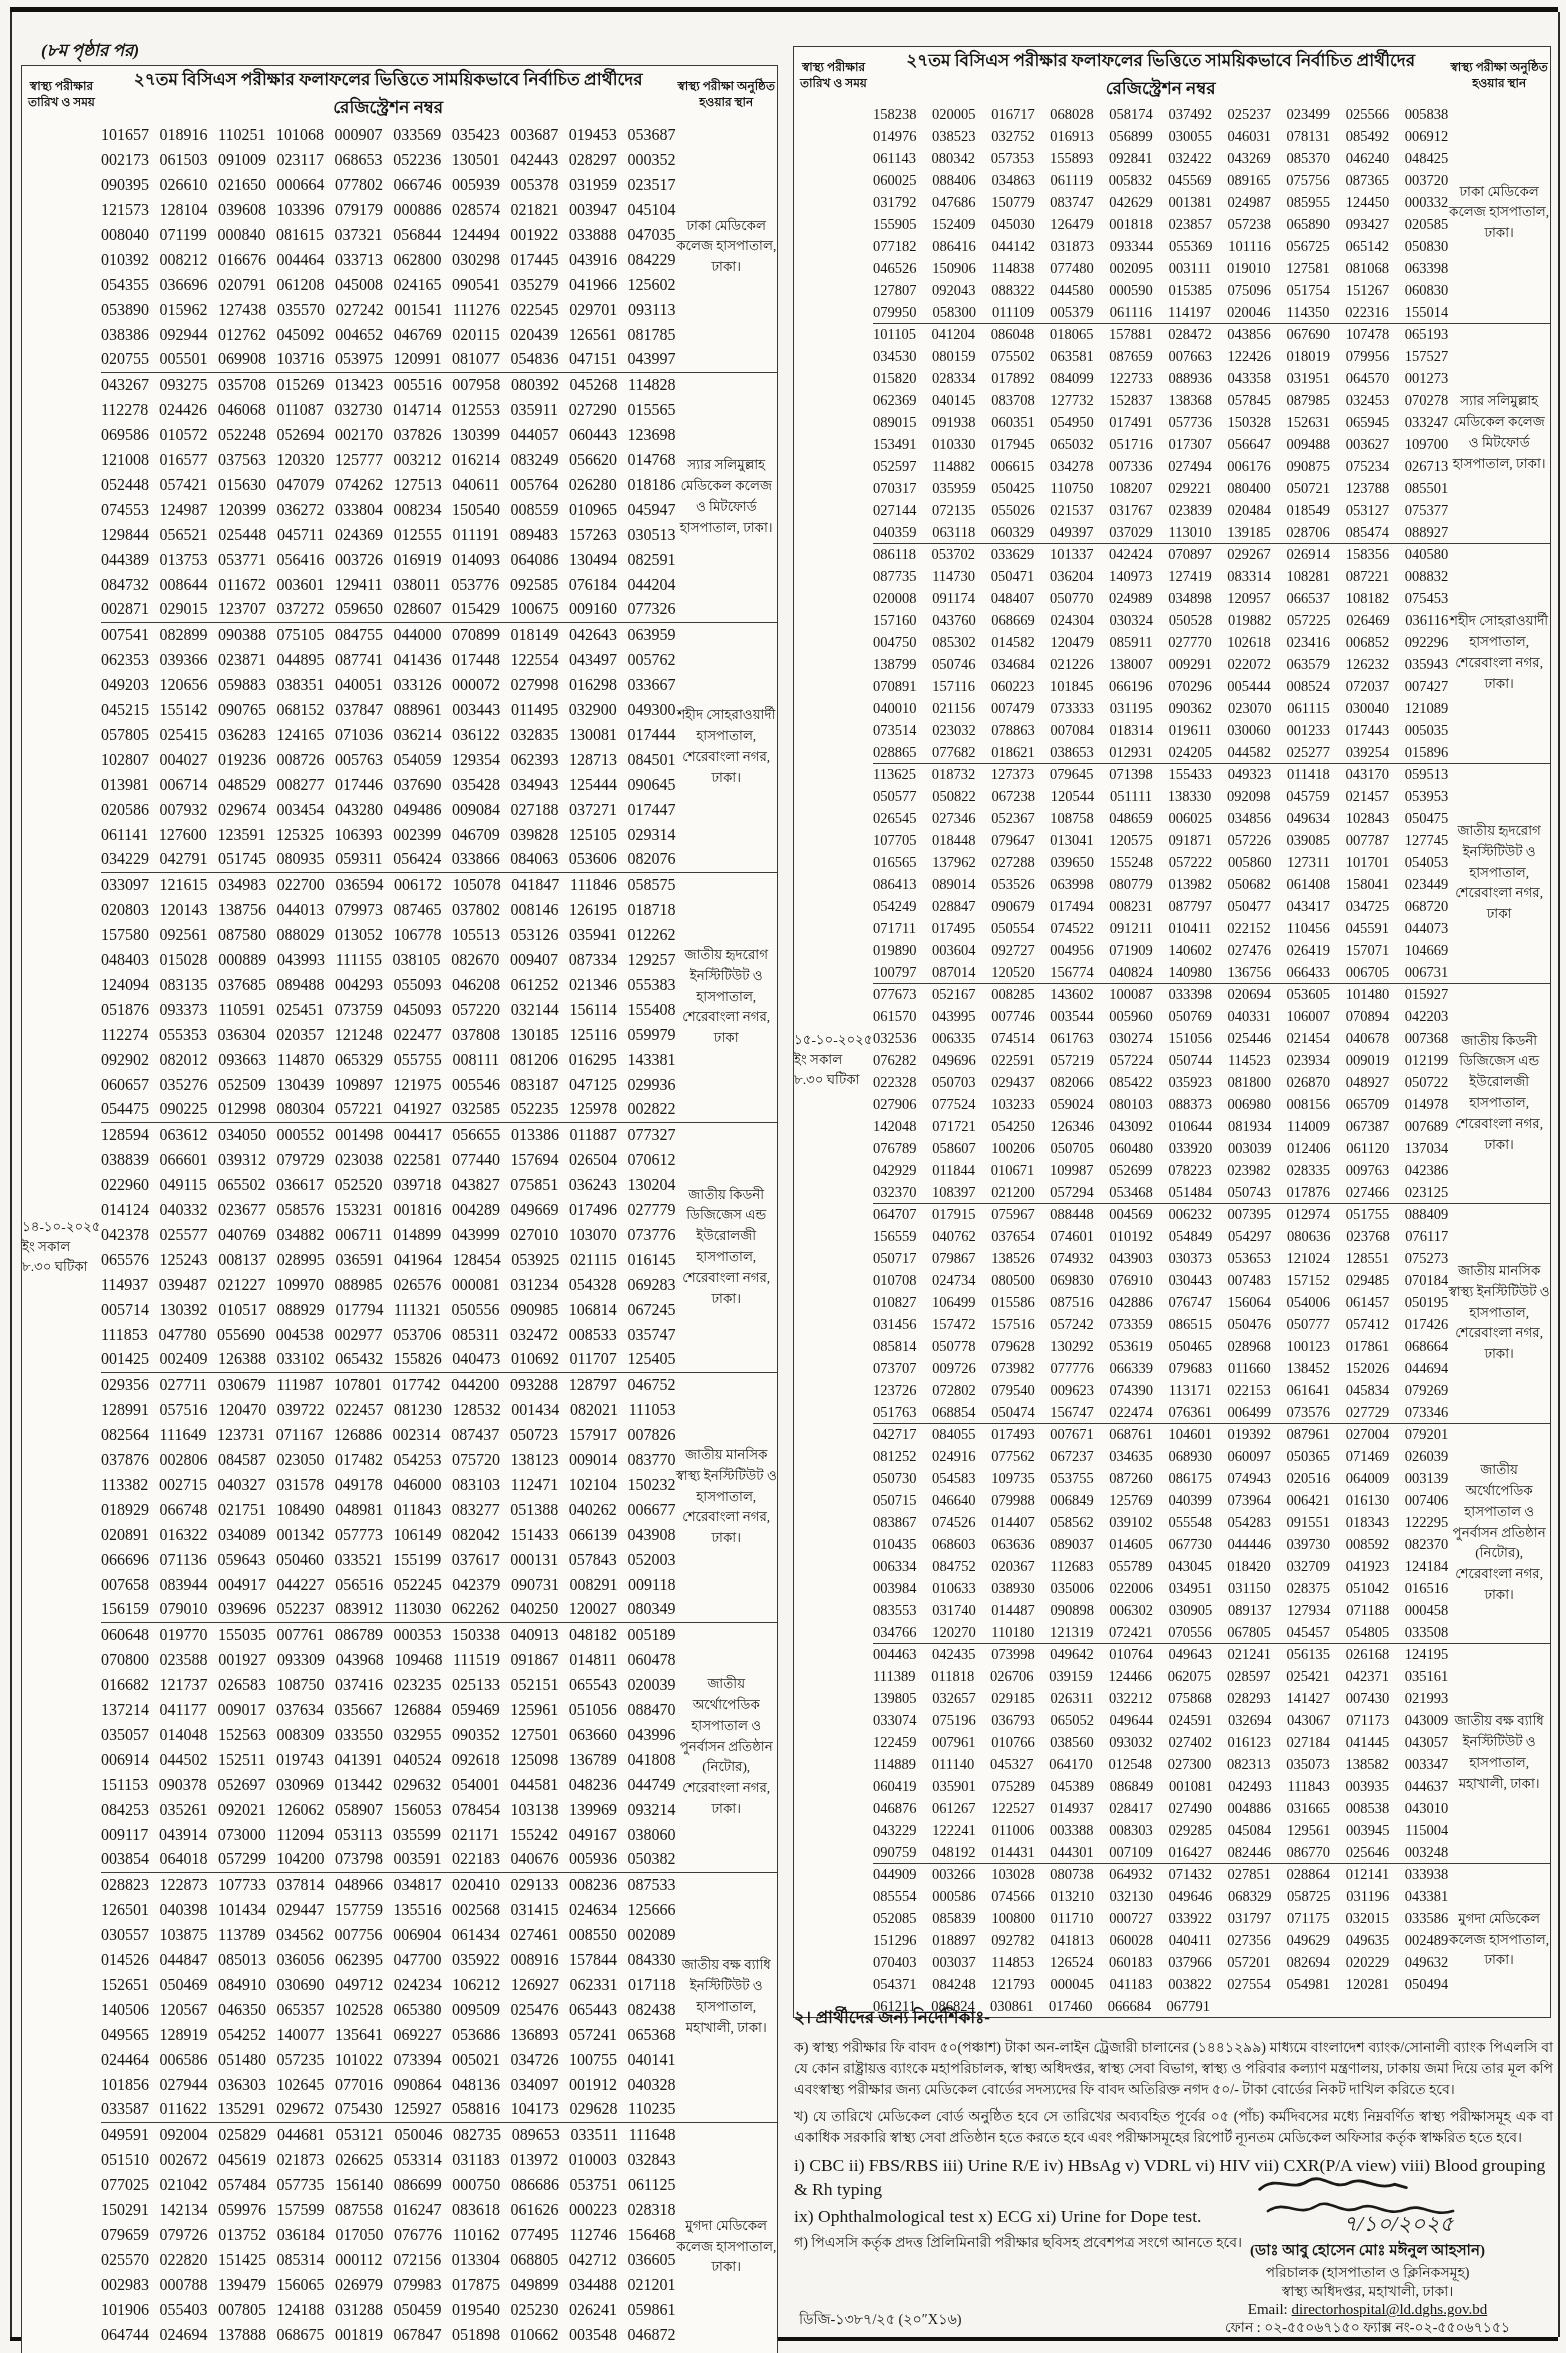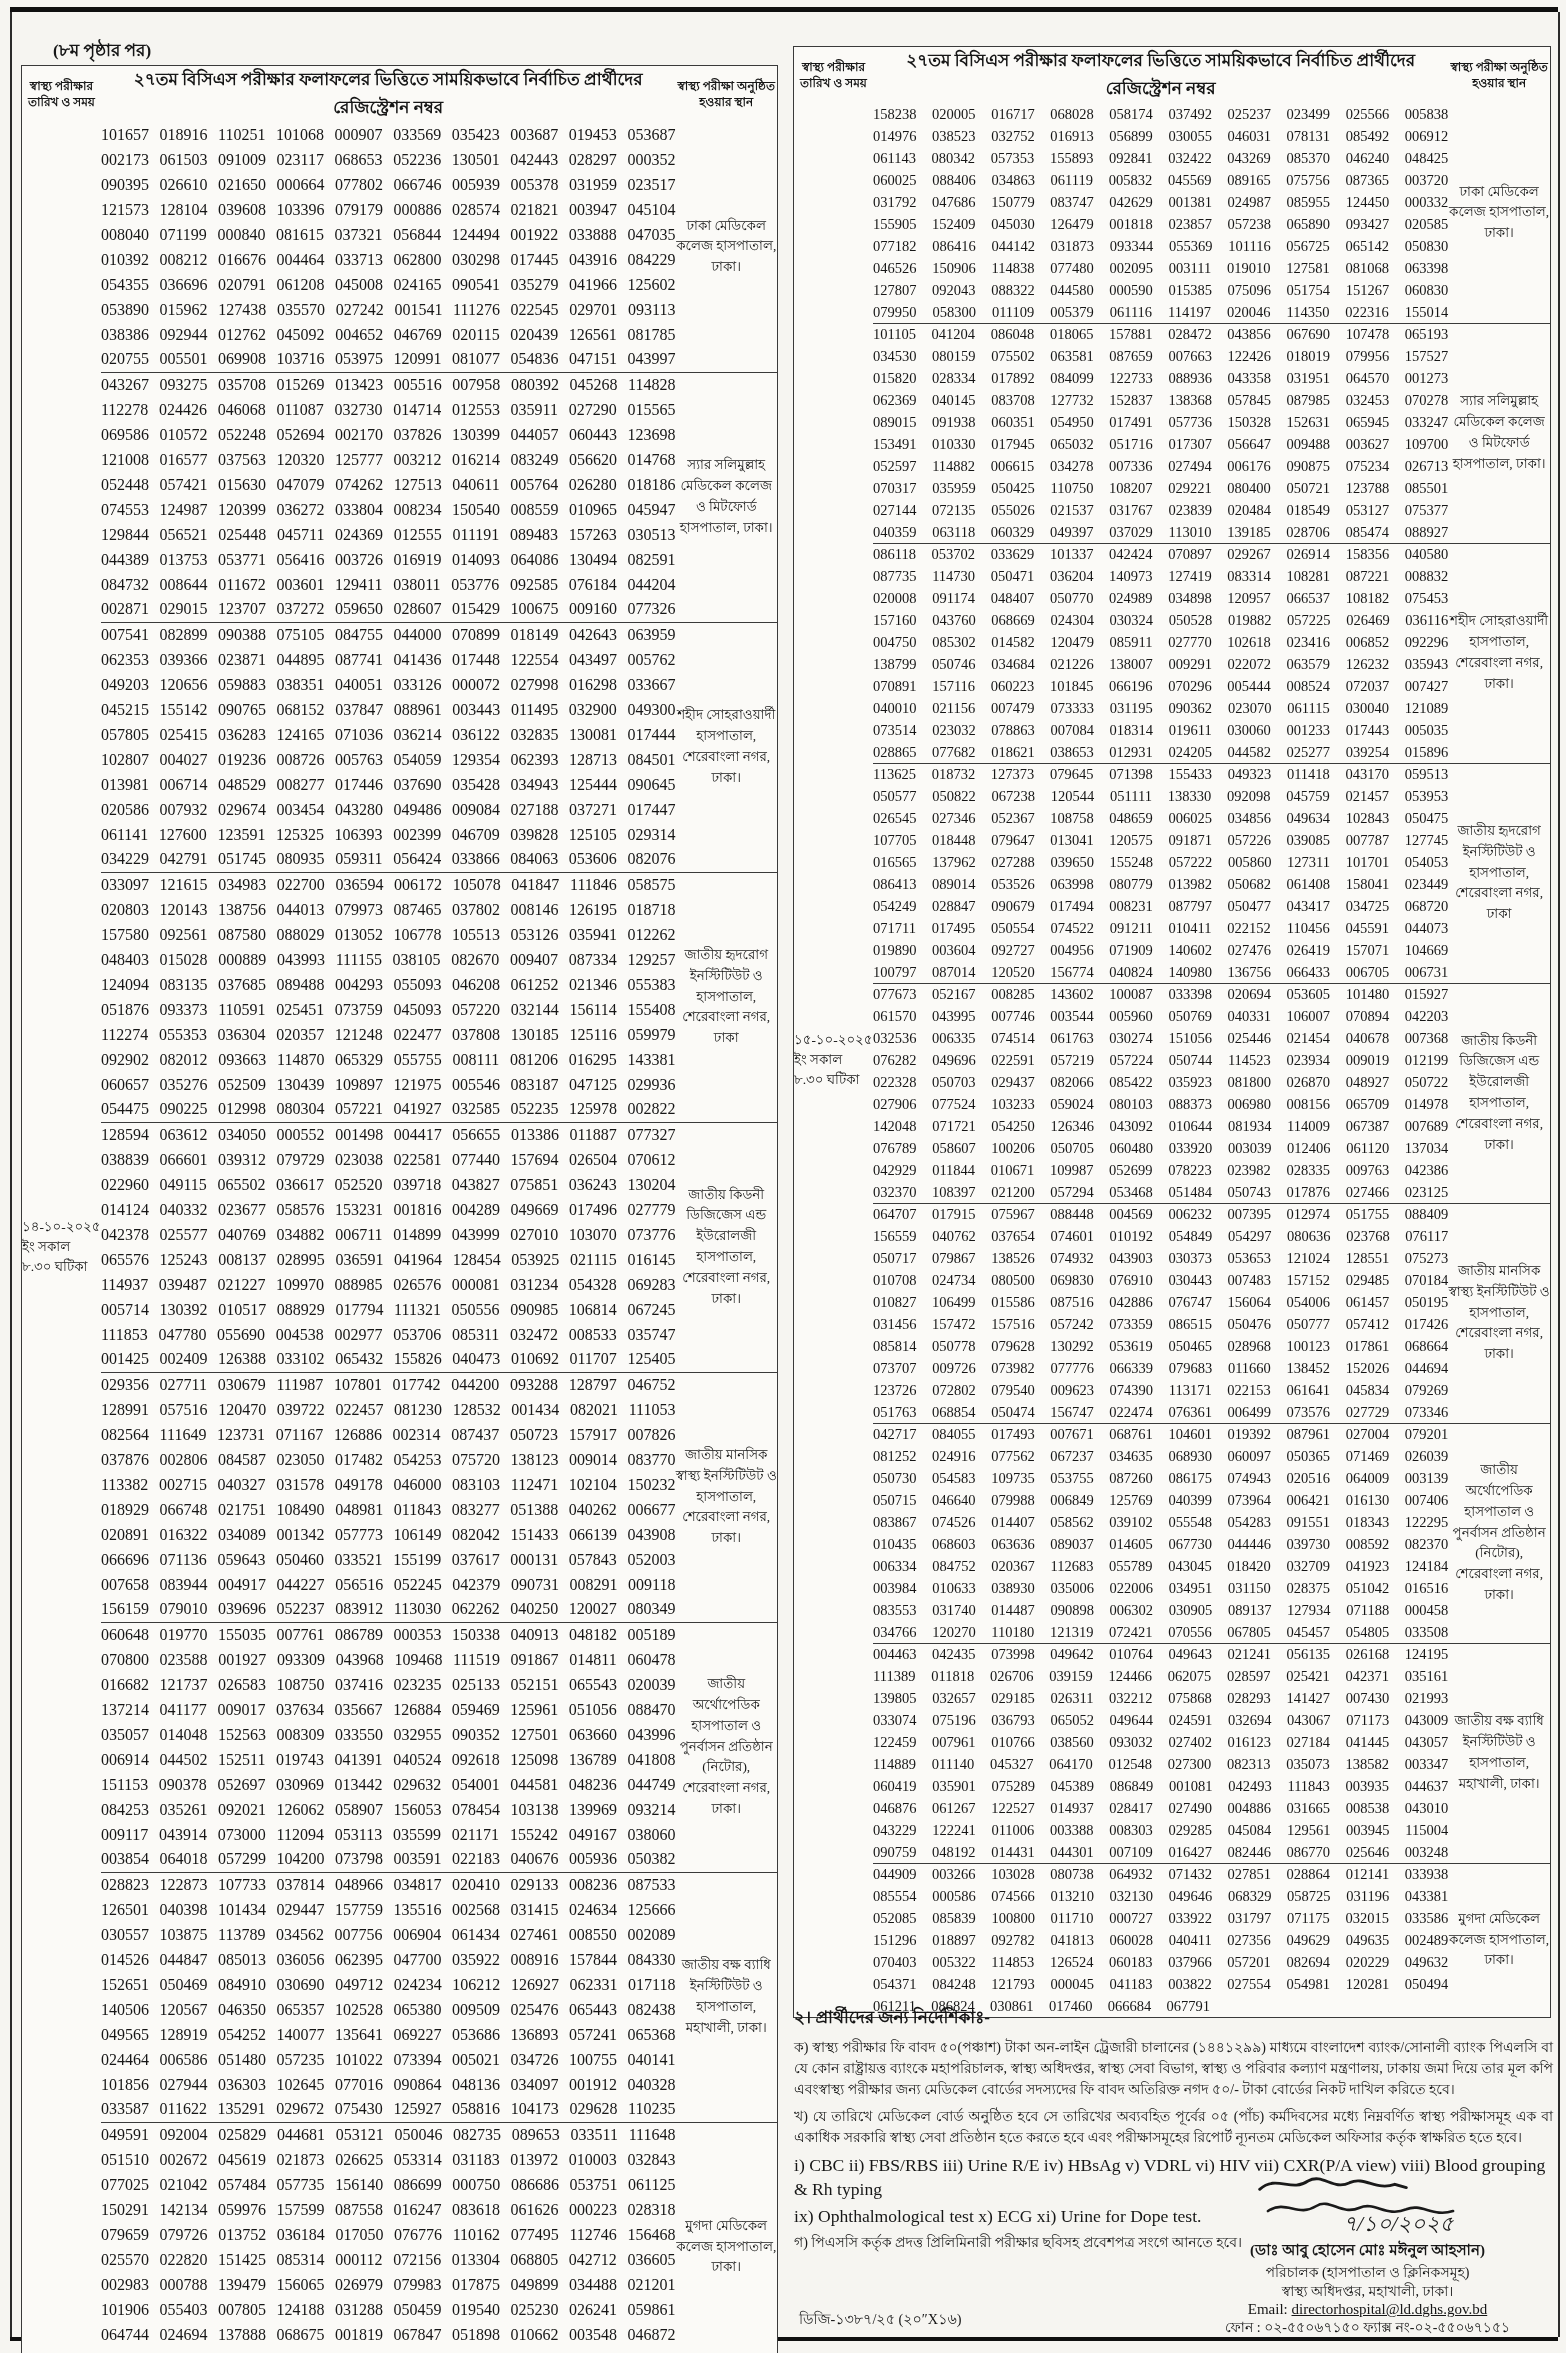--- a/index.html
+++ b/index.html
@@ -1,20 +1,20 @@
 <!DOCTYPE html>
 <html style="font-size:13.4px"><head>
 <meta charset="utf-8">
 <style>
   html,body{margin:0;padding:0;}
   body{width:1566px;height:2354px;background:#e9e8e4;font-family:"Liberation Serif", serif;color:#161616;}
   #page{position:relative;width:1566px;height:2354px;background:#f6f5f1;overflow:hidden;}
   .rule{position:absolute;background:#101010;}
   .frame-v{position:absolute;width:1.7px;background:#2b2b2b;}
-  .note{position:absolute;left:53px;top:37px;font-size:17px;font-weight:bold;}
+  .note{position:absolute;left:41px;top:37px;font-size:17px;font-weight:bold;font-style:italic;}
   .tablemount{position:absolute;}
   table.regtable{border-collapse:collapse;table-layout:fixed;width:100%;background:#fbfaf7;}
   table.regtable th, table.regtable td{border:0;padding:0;vertical-align:middle;}
   table.regtable{border:1.7px solid #3a3a3a;}
   th.h-date, th.h-nums, th.h-venue{border:1.7px solid #3a3a3a;font-weight:bold;text-align:center;}
   th.h-date{font-size:12px;line-height:1.35;padding:1.7px;}
   th.h-nums{font-size:17px;padding:1.7px 8.4px;}
   th.h-venue{font-size:12px;line-height:1.35;padding:1.7px;}
   td.date{border-right:1.7px solid #3a3a3a;text-align:left;font-size:13.4px;line-height:1.5;padding:0 3.4px;}
   td.venue{border-left:1.7px solid #3a3a3a;text-align:center;font-size:13.4px;line-height:1.55;padding:0 2.5px;}
@@ -622,21 +622,21 @@
           <tr class="datarow">
             <td class="nums">085554 000586 074566 013210 032130 049646 068329 058725 031196 043381</td>
           </tr>
           <tr class="datarow">
             <td class="nums">052085 085839 100800 011710 000727 033922 031797 071175 032015 033586</td>
           </tr>
           <tr class="datarow">
             <td class="nums">151296 018897 092782 041813 060028 040411 027356 049629 049635 002489</td>
           </tr>
           <tr class="datarow">
-            <td class="nums">070403 005322 114853 126524 060183 037966 057201 082694 020229 049632</td>
+            <td class="nums">070403 003037 114853 126524 060183 037966 057201 082694 020229 049632</td>
           </tr>
           <tr class="datarow">
             <td class="nums">054371 084248 121793 000045 041183 003822 027554 054981 120281 050494</td>
           </tr>
           <tr class="datarow">
             <td class="nums short">061211 086824 030861 017460 066684 067791</td>
           </tr>
         </tbody>
       </table>
     </div>

